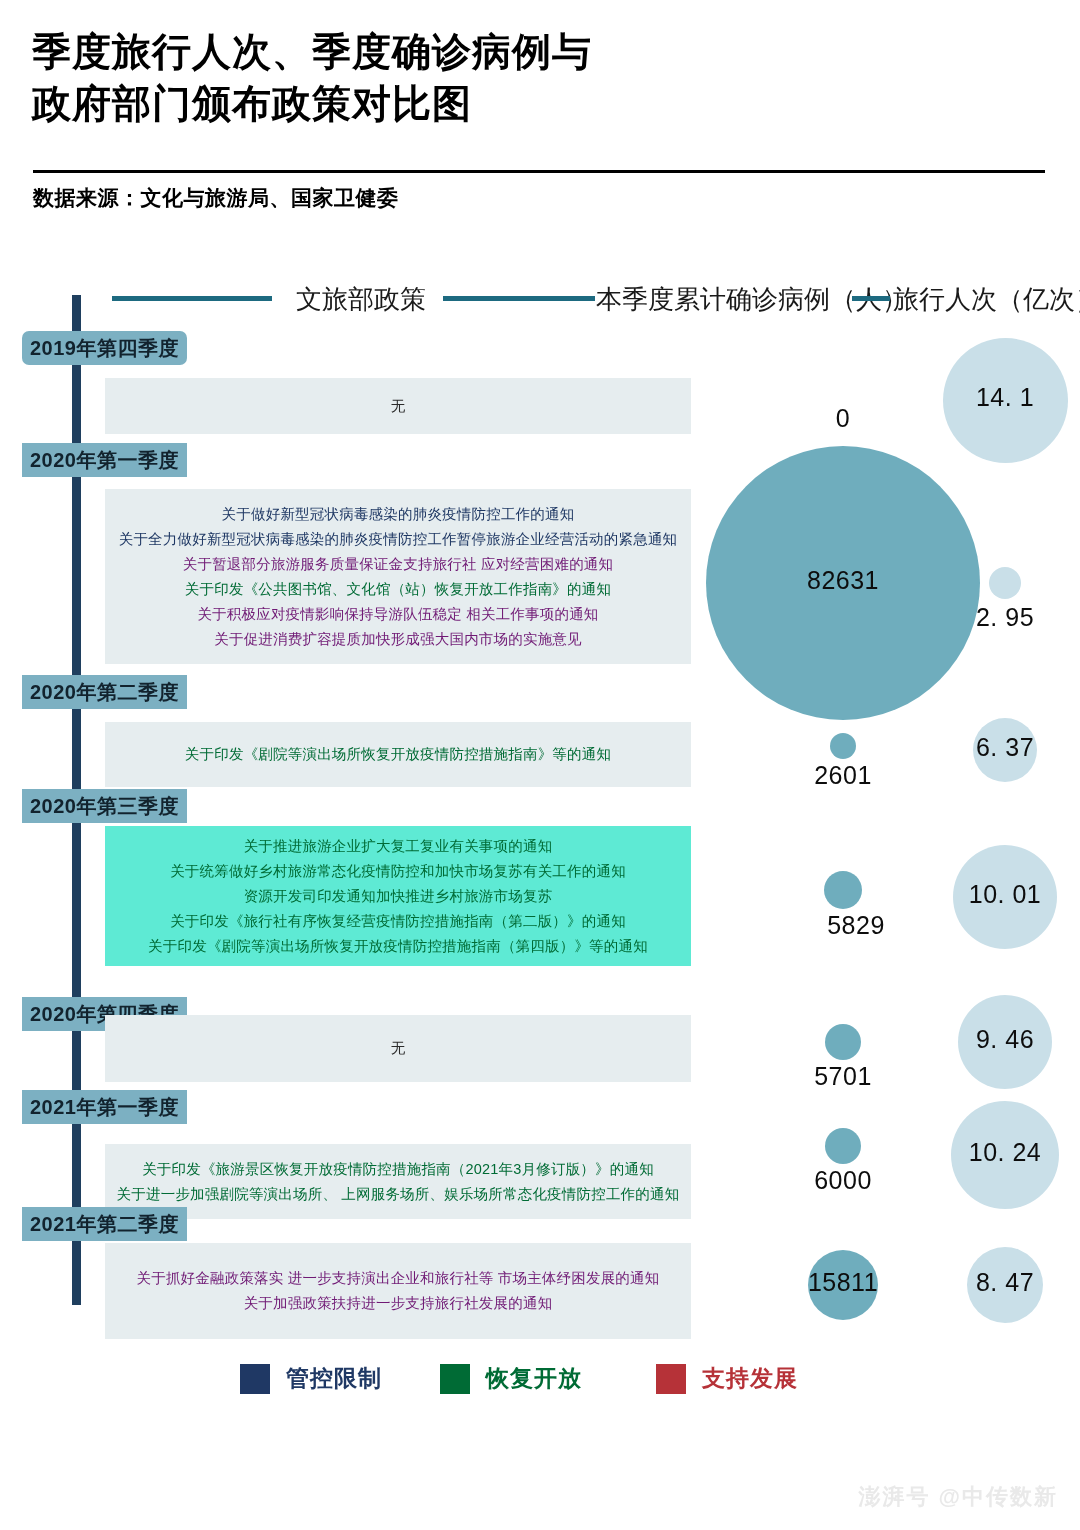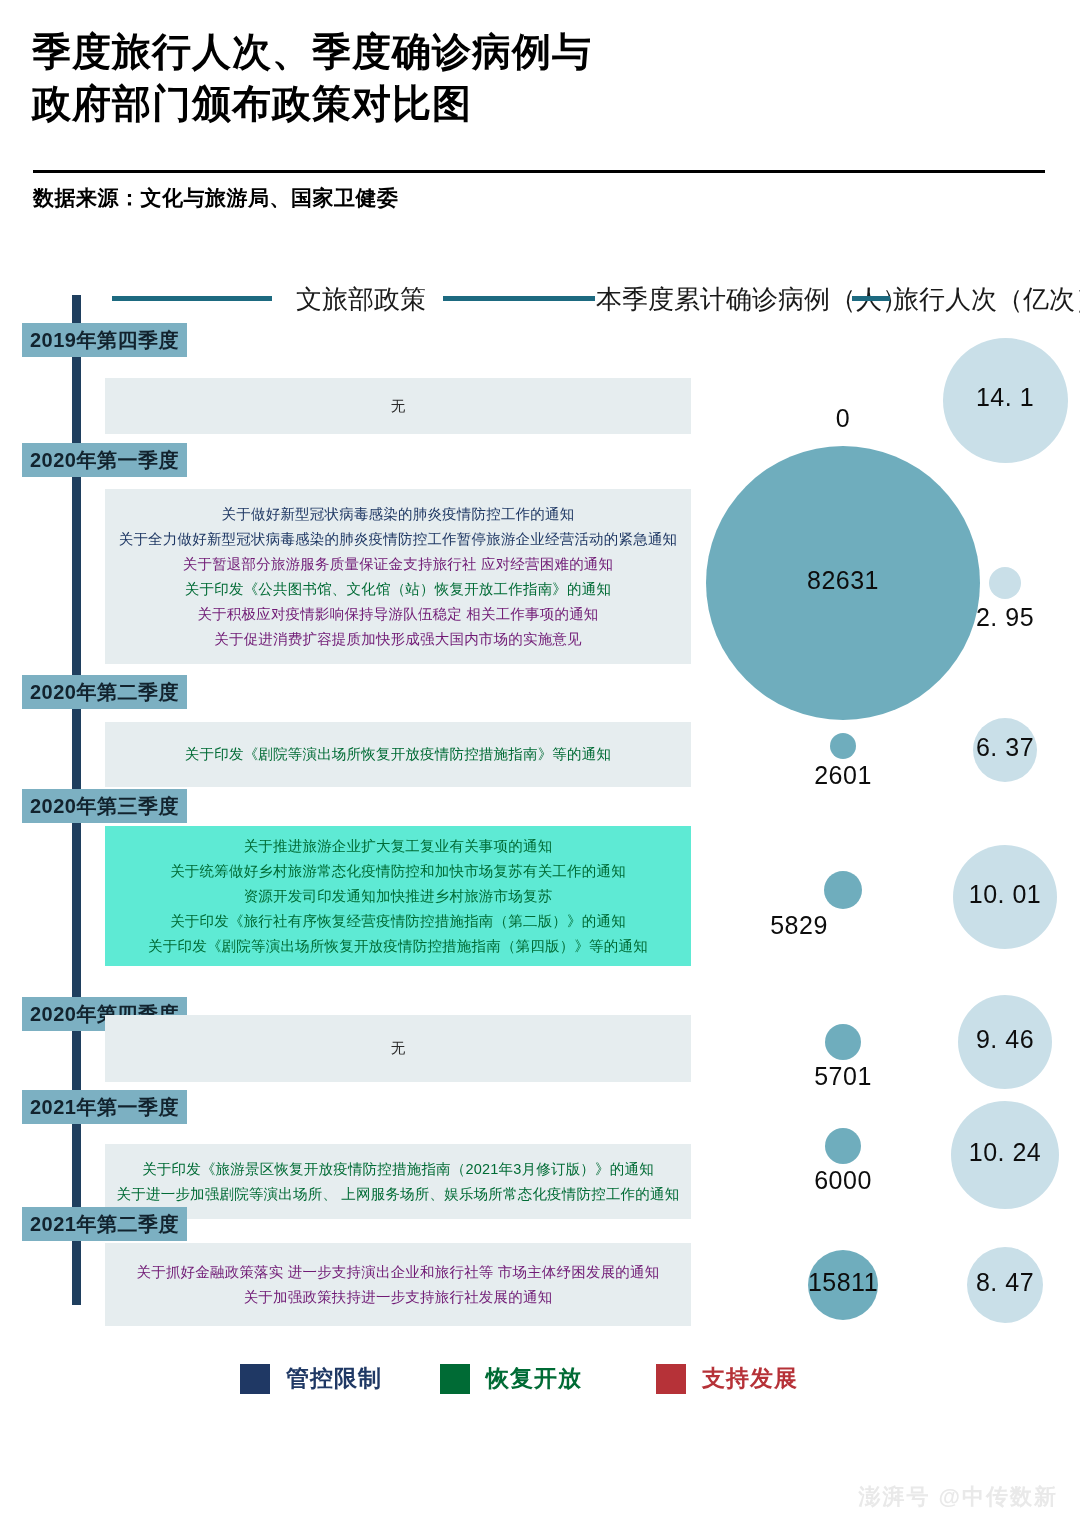--- a/index.html
+++ b/index.html
@@ -93,21 +93,21 @@
     <div class="chlabel" style="left: 296px;">文旅部政策</div>
     <div class="chline" style="left: 443px; width: 152px; background: rgb(29, 106, 128);"></div>
     <div class="chlabel" style="left: 596px;">本季度累计确诊病例（人）</div>
     <div class="chline" style="left: 852px; width: 38px; background: rgb(29, 106, 128);"></div>
     <div class="chlabel" style="left: 893px;">旅行人次（亿次）</div>
   </div>
 
 <div id="spine"></div>
 
 <div id="rows-root">
-    <div class="qlabel" style="top: 323px;">2019年第四季度</div>
+    <div class="qlabel" style="top: 331px; border-radius: 7px;">2019年第四季度</div>
     <div class="pbox" style="top: 378px; height: 56px; background: rgb(230, 237, 239);">
       <div class="pline c-none">无</div>
     </div>
     <div class="bublabel" style="width: 220px; left: 733px; top: 404px;">0</div>
     <div class="bub bub-travel" style="width: 125px; height: 125px; left: 942.5px; top: 337.5px; background: rgb(201, 223, 232);"></div>
     <div class="bublabel" style="width: 200px; left: 905px; top: 383px;">14. 1</div>
     <div class="qlabel" style="top: 443px;">2020年第一季度</div>
     <div class="pbox" style="top: 489px; height: 175px; background: rgb(230, 237, 239);">
       <div class="pline c-control">关于做好新型冠状病毒感染的肺炎疫情防控工作的通知</div>
       <div class="pline c-control">关于全力做好新型冠状病毒感染的肺炎疫情防控工作暂停旅游企业经营活动的紧急通知</div>
@@ -130,42 +130,42 @@
     <div class="bublabel" style="width: 200px; left: 905px; top: 733px;">6. 37</div>
     <div class="qlabel" style="top: 789px;">2020年第三季度</div>
     <div class="pbox" style="top: 826px; height: 140px; background: #5eead4;">
       <div class="pline c-reopen">关于推进旅游企业扩大复工复业有关事项的通知</div>
       <div class="pline c-reopen">关于统筹做好乡村旅游常态化疫情防控和加快市场复苏有关工作的通知</div>
       <div class="pline c-reopen">资源开发司印发通知加快推进乡村旅游市场复苏</div>
       <div class="pline c-reopen">关于印发《旅行社有序恢复经营疫情防控措施指南（第二版）》的通知</div>
       <div class="pline c-reopen">关于印发《剧院等演出场所恢复开放疫情防控措施指南（第四版）》等的通知</div>
     </div>
     <div class="bub bub-case" style="width: 38px; height: 38px; left: 824px; top: 871px; background: rgb(111, 173, 189);"></div>
-    <div class="bublabel" style="width: 220px; left: 689px; top: 911px;">5829</div>
+    <div class="bublabel" style="width: 220px; left: 746px; top: 911px;">5829</div>
     <div class="bub bub-travel" style="width: 104px; height: 104px; left: 953px; top: 845px; background: rgb(201, 223, 232);"></div>
     <div class="bublabel" style="width: 200px; left: 905px; top: 880px;">10. 01</div>
     <div class="qlabel" style="top: 997px;">2020年第四季度</div>
     <div class="pbox" style="top: 1015px; height: 67px; background: rgb(230, 237, 239);">
       <div class="pline c-none">无</div>
     </div>
     <div class="bub bub-case" style="width: 36px; height: 36px; left: 825px; top: 1024px; background: rgb(111, 173, 189);"></div>
     <div class="bublabel" style="width: 220px; left: 733px; top: 1062px;">5701</div>
     <div class="bub bub-travel" style="width: 94px; height: 94px; left: 958px; top: 995px; background: rgb(201, 223, 232);"></div>
     <div class="bublabel" style="width: 200px; left: 905px; top: 1025px;">9. 46</div>
     <div class="qlabel" style="top: 1090px;">2021年第一季度</div>
     <div class="pbox" style="top: 1122px; height: 75px; background: rgb(230, 237, 239); margin-top: 22px;">
       <div class="pline c-reopen">关于印发《旅游景区恢复开放疫情防控措施指南（2021年3月修订版）》的通知</div>
       <div class="pline c-reopen">关于进一步加强剧院等演出场所、 上网服务场所、娱乐场所常态化疫情防控工作的通知</div>
     </div>
     <div class="bub bub-case" style="width: 36px; height: 36px; left: 825px; top: 1128px; background: rgb(111, 173, 189);"></div>
     <div class="bublabel" style="width: 220px; left: 733px; top: 1166px;">6000</div>
     <div class="bub bub-travel" style="width: 108px; height: 108px; left: 951px; top: 1101px; background: rgb(201, 223, 232);"></div>
     <div class="bublabel" style="width: 200px; left: 905px; top: 1138px;">10. 24</div>
     <div class="qlabel" style="top: 1207px;">2021年第二季度</div>
-    <div class="pbox" style="top: 1243px; height: 83px; background: rgb(230, 237, 239);">
+    <div class="pbox" style="top: 1243px; height: 96px; background: rgb(230, 237, 239);">
       <div class="pline c-support">关于抓好金融政策落实 进一步支持演出企业和旅行社等 市场主体纾困发展的通知</div>
       <div class="pline c-support">关于加强政策扶持进一步支持旅行社发展的通知</div>
     </div>
     <div class="bub bub-case" style="width: 70px; height: 70px; left: 808px; top: 1250px; background: rgb(111, 173, 189);"></div>
     <div class="bublabel" style="width: 220px; left: 733px; top: 1268px;">15811</div>
     <div class="bub bub-travel" style="width: 76px; height: 76px; left: 967px; top: 1247px; background: rgb(201, 223, 232);"></div>
     <div class="bublabel" style="width: 200px; left: 905px; top: 1268px;">8. 47</div>
   </div>
 
 <div id="botlegend">

